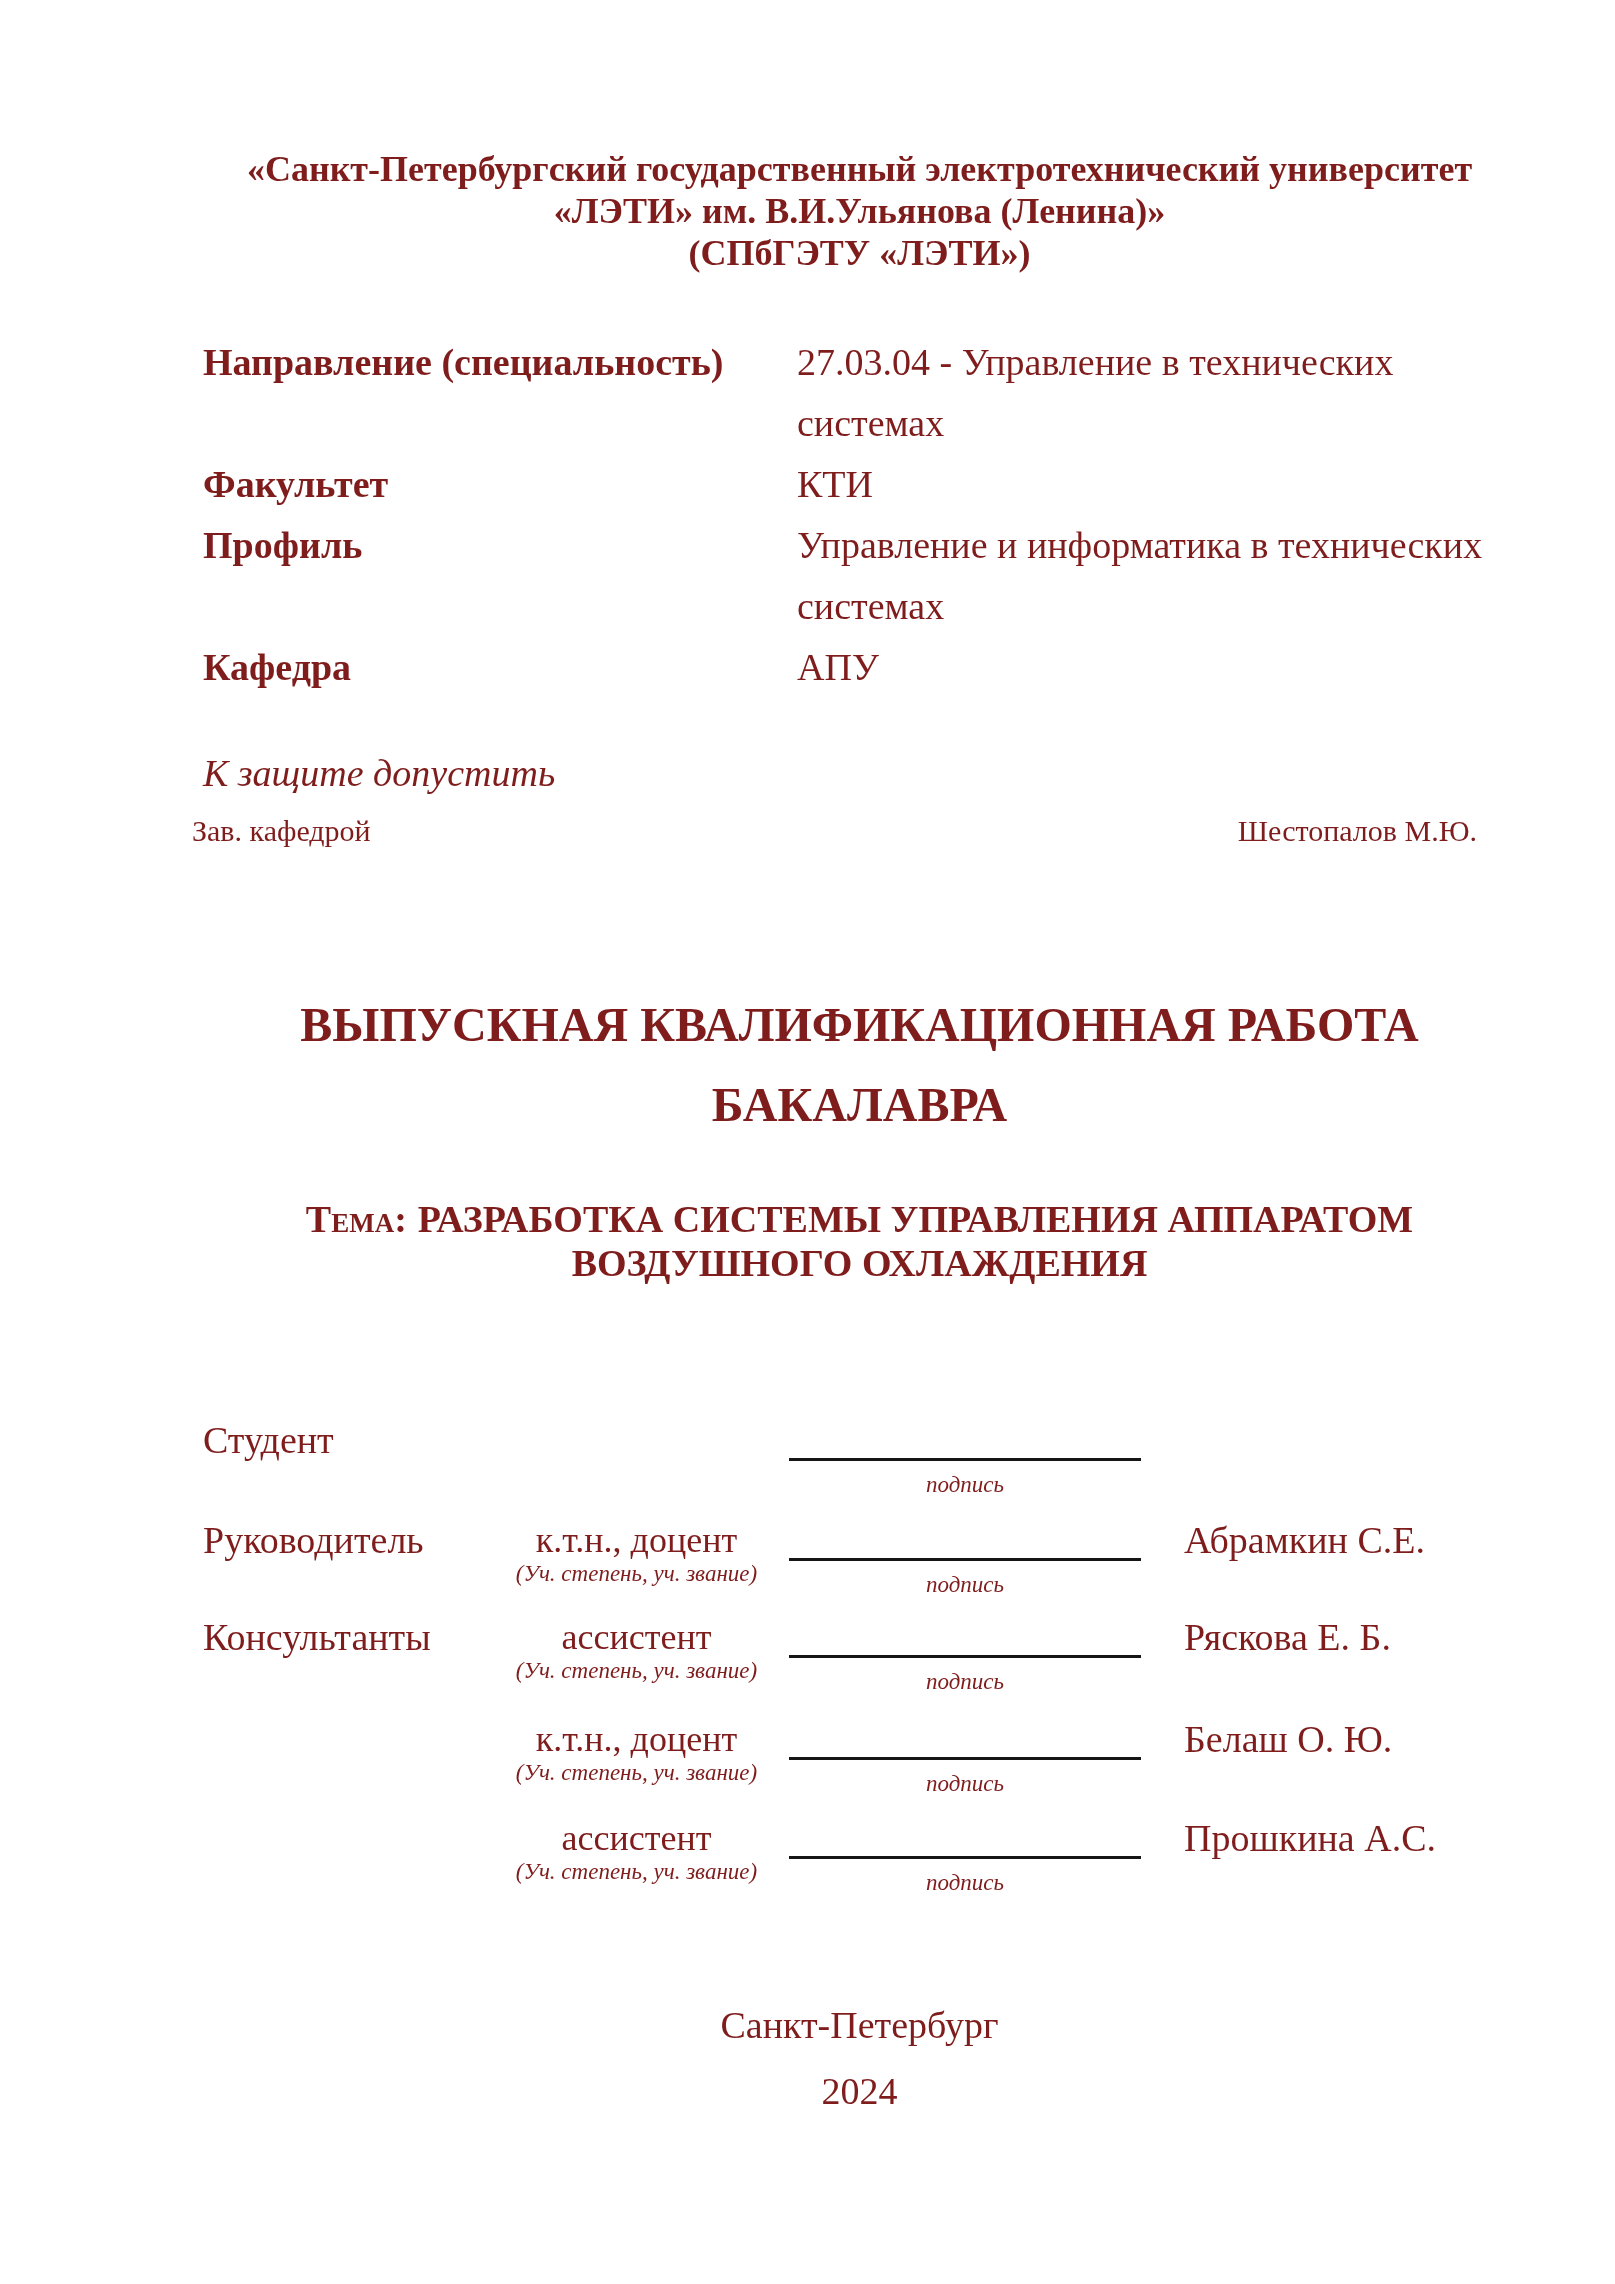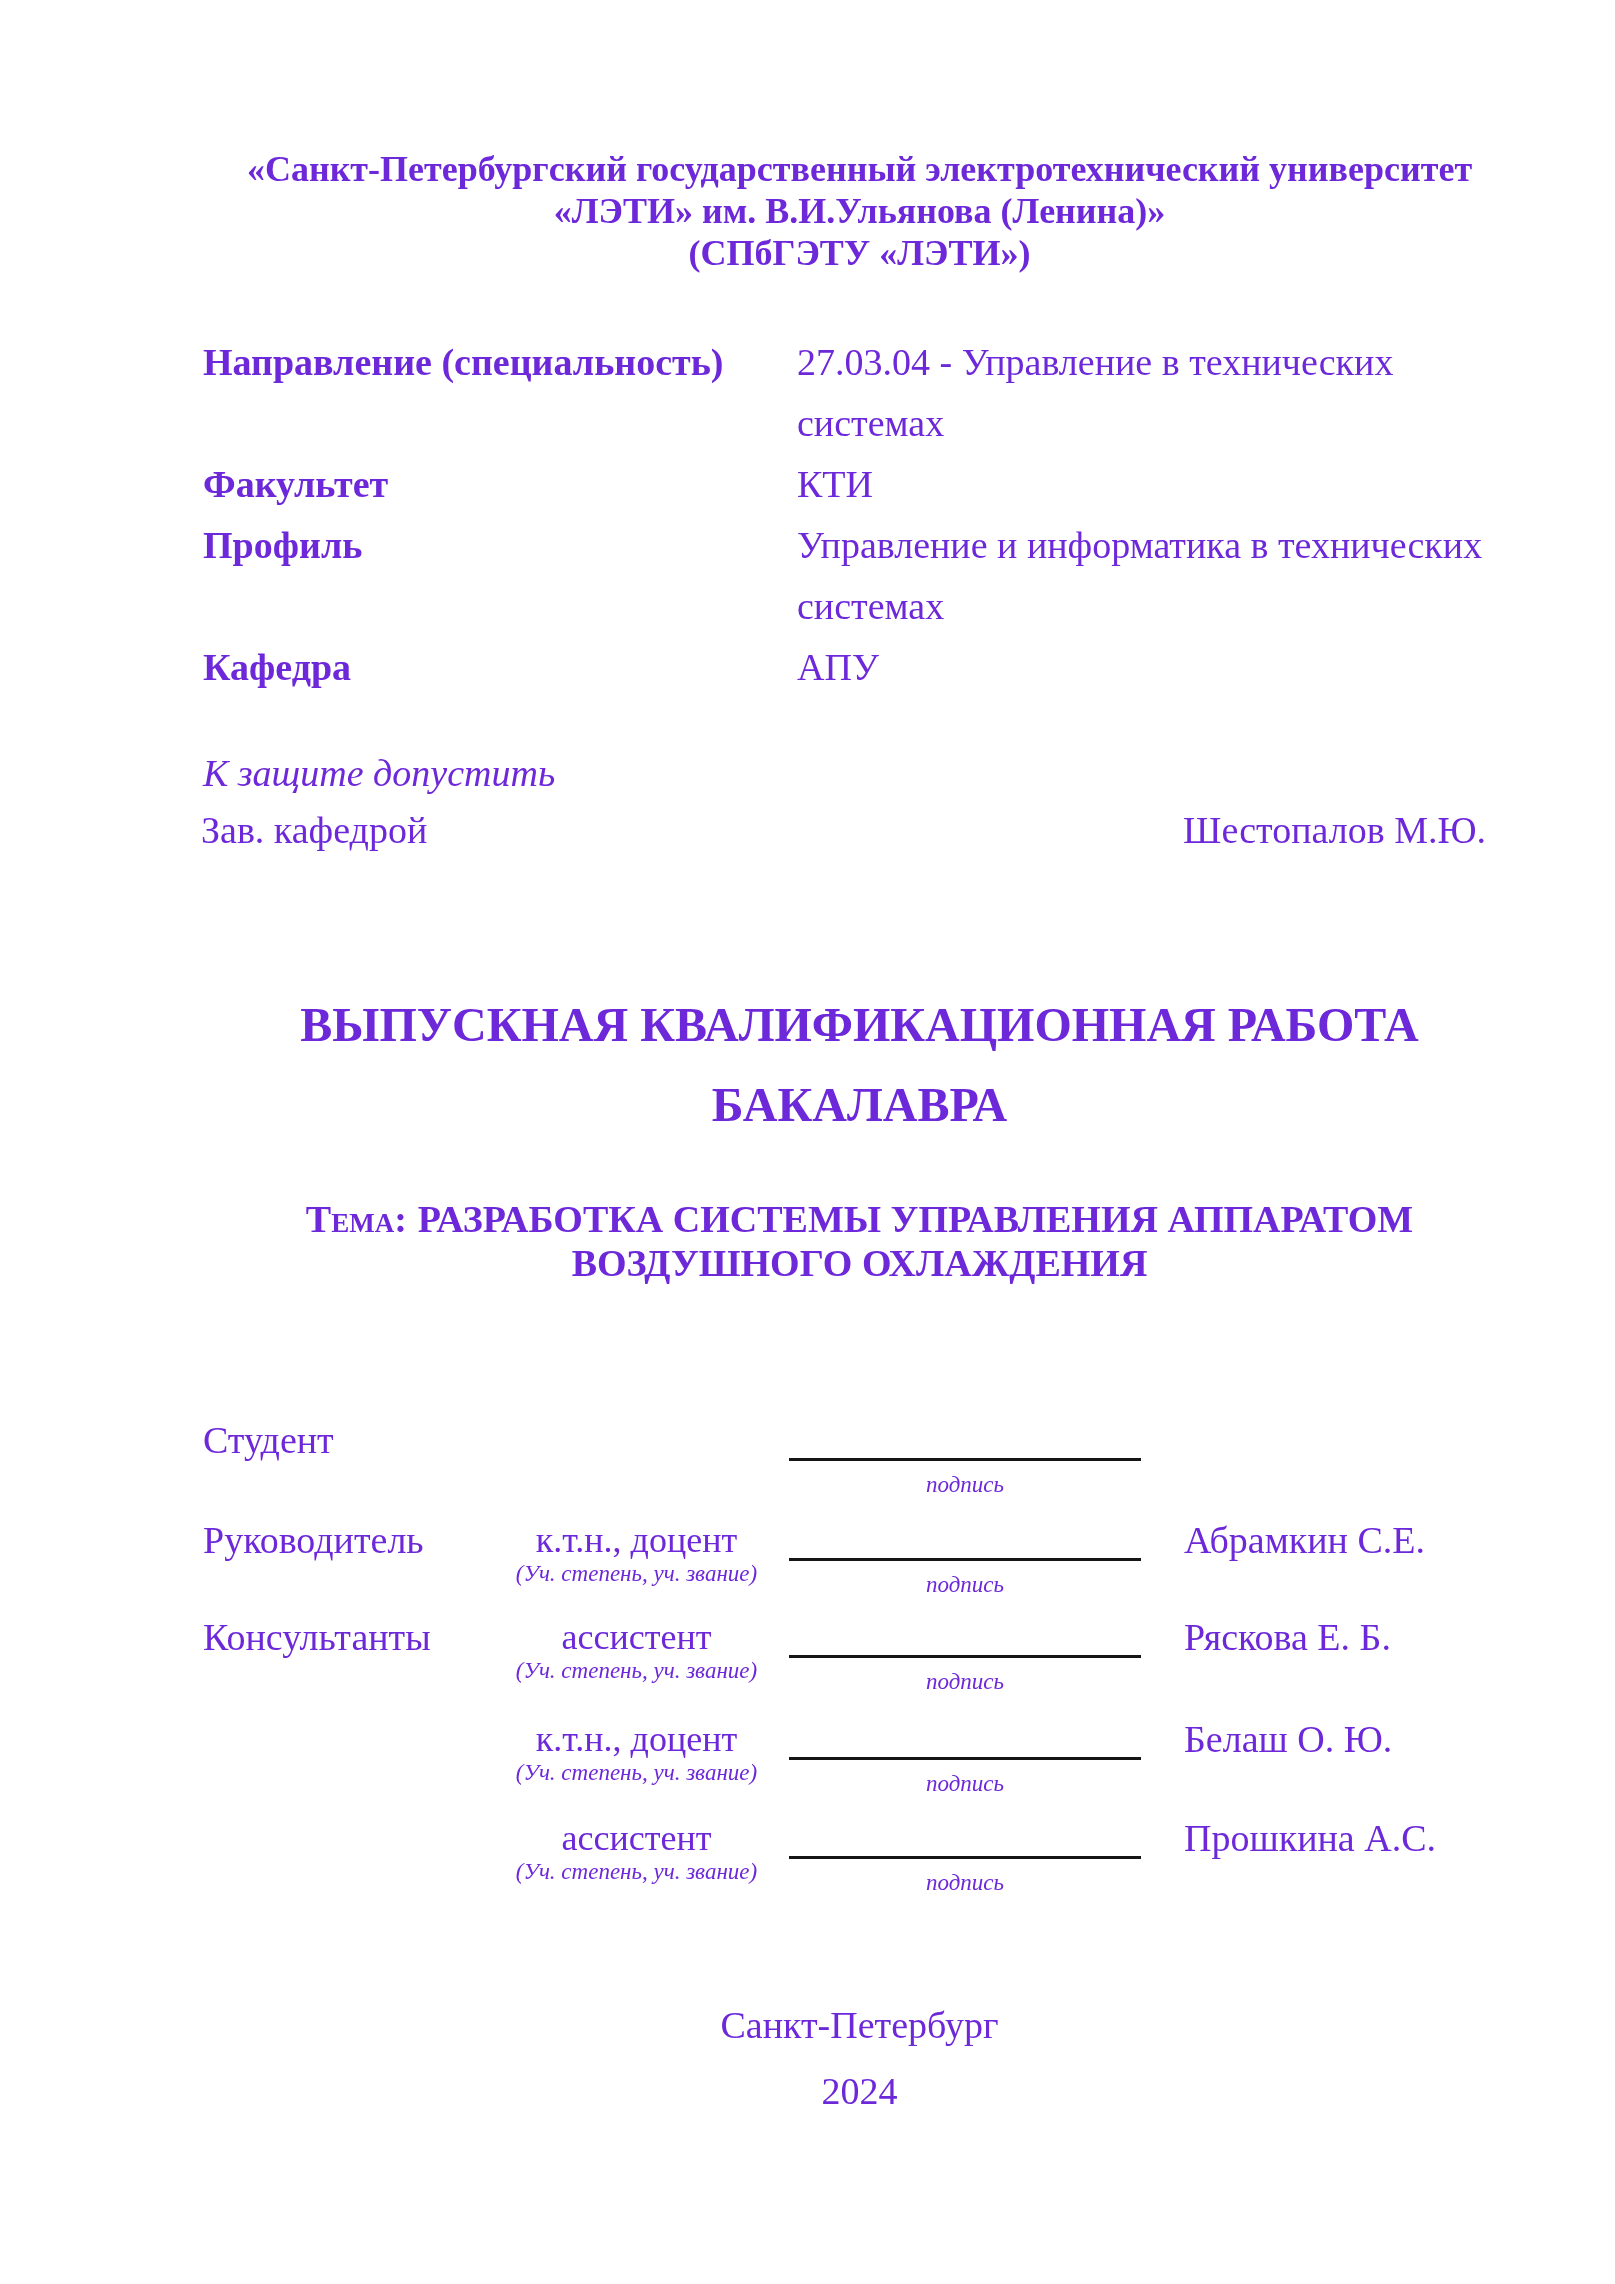--- a/index.html
+++ b/index.html
@@ -2,21 +2,21 @@
 <html style="font-size:12.5px"><head>
 <meta charset="utf-8">
 <style>
   html,body { margin:0; padding:0; background:#777; }
   .page {
     position: relative;
     width: 1616px;
     height: 2284px;
     margin: 0 auto;
     background: #ffffff;
-    color: #6d28d9;
+    color: #7f1d1d;
     font-family: "Liberation Serif", serif;
     overflow: hidden;
   }
 
   
   .header {
     position: absolute;
     left: 203px; top: 148px; width: 1313px;
     text-align: center;
     font-weight: 700;
@@ -38,24 +38,24 @@
   
   .k-zashchite {
     position: absolute;
     left: 203px; top: 752px;
     font-size: 38px;
     font-style: italic;
     line-height: 43px;
   }
   .zav-row {
     position: absolute;
-    left: 201px; top: 809px; width: 1285px;
+    left: 192px; top: 809px; width: 1285px;
     display: flex;
     justify-content: space-between;
-    font-size: 38px;
+    font-size: 30px;
     line-height: 43px;
   }
 
   
   .title {
     position: absolute;
     left: 203px; top: 985px; width: 1313px;
     text-align: center;
     font-weight: 700;
     font-size: 48px;

